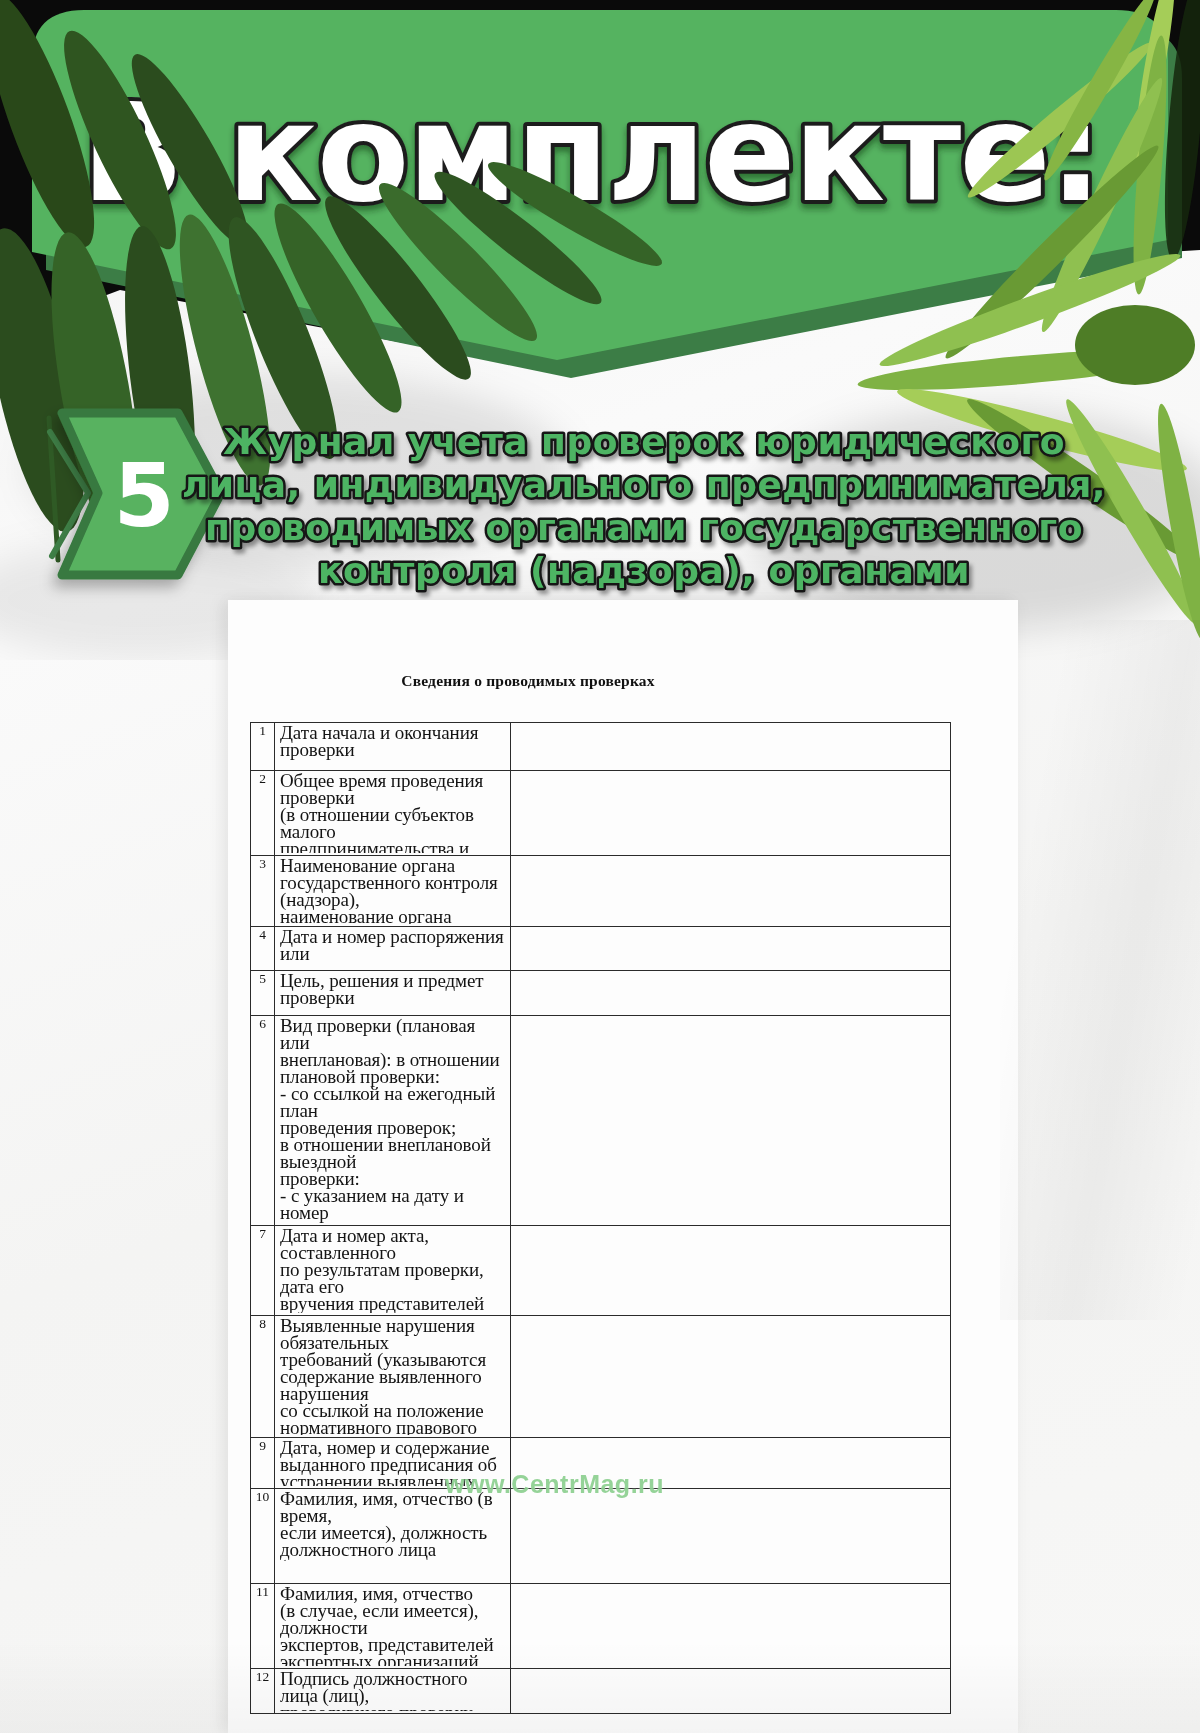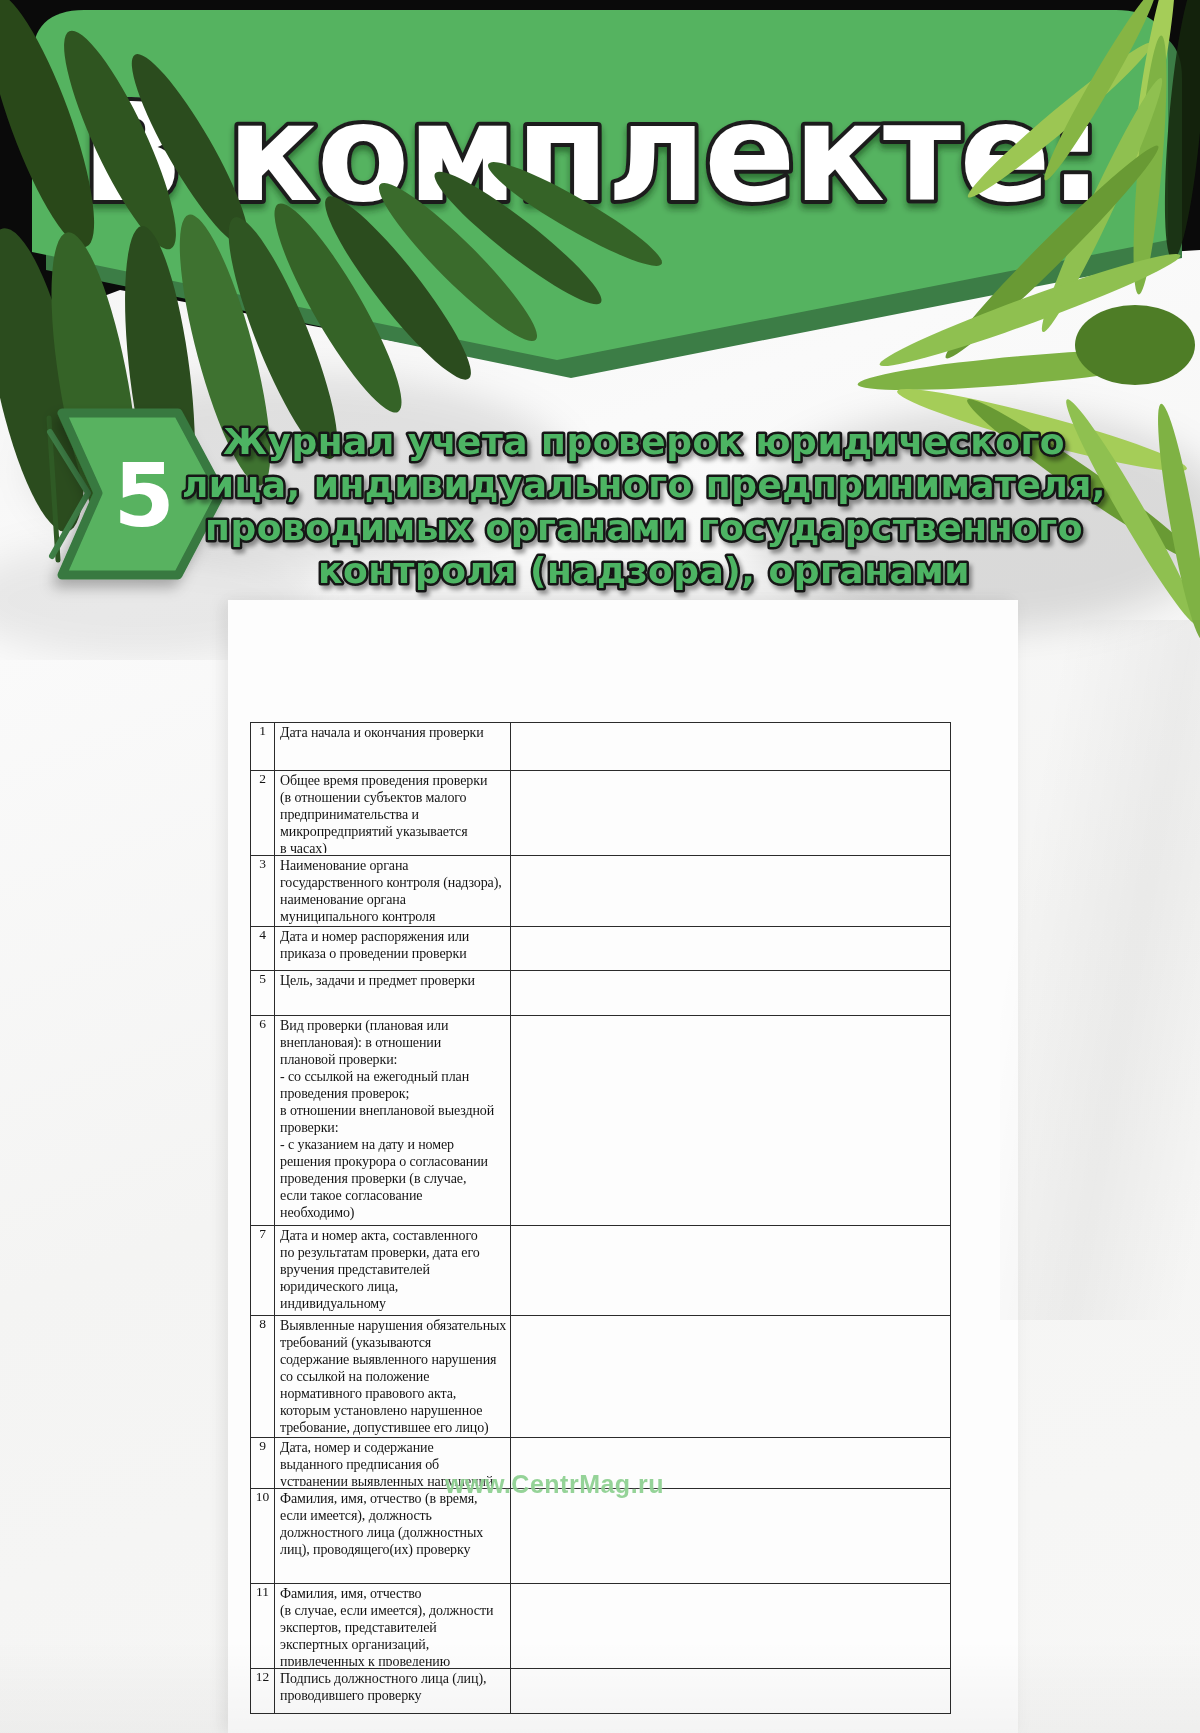--- a/index.html
+++ b/index.html
@@ -31,21 +31,21 @@
     font-family:"Liberation Serif",serif;color:#141414;
   }
   table.journal td{
     border:1px solid #2b2b2b;vertical-align:top;padding:0;
   }
   td.c-num{width:24px;text-align:center;font-size:13.5px;padding-top:2px;}
   td.c-label{width:236px;}
   td.c-value{width:440px;}
   .cellclip{
     overflow:hidden;white-space:pre-line;
-    font-size:14px;line-height:17px;letter-spacing:-0.1px;
+    font-size:19px;line-height:17px;letter-spacing:-0.1px;
     padding:1px 3px 0 5px;
   }
   .watermark{
     position:absolute;left:438px;top:1470px;width:260px;
     font-family:"Liberation Sans",sans-serif;font-weight:bold;font-size:25px;
     color:rgba(134,205,138,0.88);letter-spacing:0.5px;
     text-shadow:0 0 2px rgba(255,255,255,0.6);
     margin-left:7px;
   }
   
@@ -140,20 +140,21 @@
     <g filter="url(#ds-title)">
       <text class="title-line" x="644" y="454" text-anchor="middle" font-size="36" letter-spacing="0.5" fill="#4db464" stroke="#151515" stroke-width="5" paint-order="stroke" stroke-linejoin="round">Журнал учета проверок юридического</text>
       <text class="title-line" x="644" y="497" text-anchor="middle" font-size="36" letter-spacing="0.5" fill="#4db464" stroke="#151515" stroke-width="5" paint-order="stroke" stroke-linejoin="round">лица, индивидуального предпринимателя,</text>
       <text class="title-line" x="644" y="540" text-anchor="middle" font-size="36" letter-spacing="0.5" fill="#4db464" stroke="#151515" stroke-width="5" paint-order="stroke" stroke-linejoin="round">проводимых органами государственного</text>
       <text class="title-line" x="644" y="583" text-anchor="middle" font-size="36" letter-spacing="0.5" fill="#4db464" stroke="#151515" stroke-width="5" paint-order="stroke" stroke-linejoin="round">контроля (надзора), органами</text>
       <text class="title-line" x="644" y="626" text-anchor="middle" font-size="36" letter-spacing="0.5" fill="#4db464" stroke="#151515" stroke-width="5" paint-order="stroke" stroke-linejoin="round">муниципального контроля</text>
     </g>
   </svg>
 
   <div class="paper"></div>
+  <div class="doc-caption">Сведения о проводимых проверках</div>
 
   <table class="journal">
     <tbody>
       <tr style="height:48px">
         <td class="c-num">1</td>
         <td class="c-label">
             <div class="cellclip" style="height:45px">Дата начала и окончания проверки</div>
           </td>
         <td class="c-value"></td>
       </tr>
@@ -182,21 +183,21 @@
         <td class="c-num">4</td>
         <td class="c-label">
             <div class="cellclip" style="height:41px">Дата и номер распоряжения или
 приказа о проведении проверки</div>
           </td>
         <td class="c-value"></td>
       </tr>
       <tr style="height:45px">
         <td class="c-num">5</td>
         <td class="c-label">
-            <div class="cellclip" style="height:42px">Цель, задачи и предмет проверки</div>
+            <div class="cellclip" style="height:42px">Цель, решения и предмет проверки</div>
           </td>
         <td class="c-value"></td>
       </tr>
       <tr style="height:210px">
         <td class="c-num">6</td>
         <td class="c-label">
             <div class="cellclip" style="height:207px">Вид проверки (плановая или
 внеплановая): в отношении
 плановой проверки:
 - со ссылкой на ежегодный план

